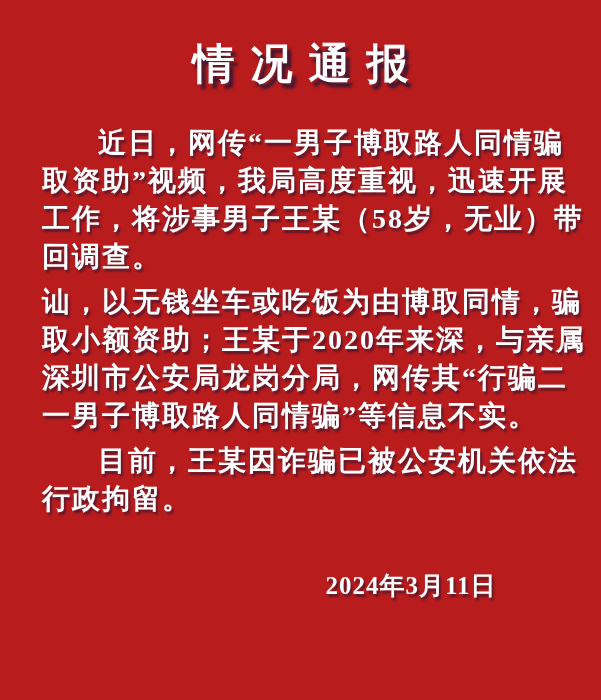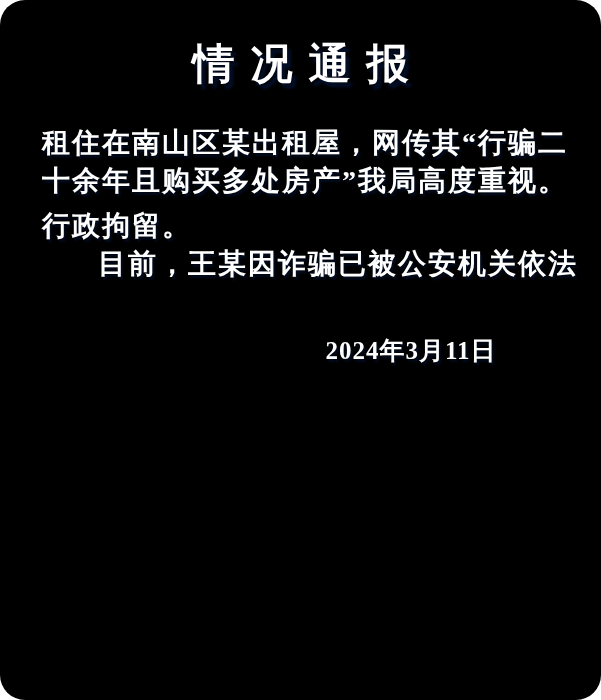--- a/index.html
+++ b/index.html
@@ -1,26 +1,25 @@
 <!DOCTYPE html>
 <html><head>
 <meta charset="utf-8">
 <style>
   html, body { margin: 0; padding: 0; }
   .page {
     position: relative;
     width: 601px;
     height: 700px;
-    background: #000000;
+    background: #b91c1c;
     color: #ffffff;
     font-family: "Liberation Serif", "DejaVu Serif", serif;
     font-weight: bold;
     overflow: hidden;
     box-sizing: border-box;
-    border-radius: 25px;
   }
   .title {
     margin: 0;
     padding-top: 40px;
     text-align: center;
     font-size: 42px;
     line-height: 48px;
     letter-spacing: 16px;
     text-indent: 16px;
     font-weight: bold;
@@ -56,29 +55,37 @@
 </style>
 </head>
 <body>
 
 <div class="page">
 
   <h1 class="title">情况通报</h1>
 
   <div class="body">
 
-
     <div class="para">
-      <span class="line">租住在南山区某出租屋，网传其“行骗二</span>
-      <span class="line last">十余年且购买多处房产”我局高度重视。</span>
+      <span class="line indent">近日，网传“一男子博取路人同情骗</span>
+      <span class="line">取资助”视频，我局高度重视，迅速开展</span>
+      <span class="line">工作，将涉事男子王某（58岁，无业）带</span>
+      <span class="line last">回调查。</span>
     </div>
 
     <div class="para">
+      <span class="line">讪，以无钱坐车或吃饭为由博取同情，骗</span>
+      <span class="line">取小额资助；王某于2020年来深，与亲属</span>
+      <span class="line">深圳市公安局龙岗分局，网传其“行骗二</span>
+      <span class="line last">一男子博取路人同情骗”等信息不实。</span>
+    </div>
+
+    <div class="para">
+      <span class="line indent">目前，王某因诈骗已被公安机关依法</span>
       <span class="line last">行政拘留。</span>
-      <span class="line indent">目前，王某因诈骗已被公安机关依法</span>
     </div>
 
   </div>
 
   <div class="signature">
     <div>2024年3月11日</div>
   </div>
 
 </div>
 

